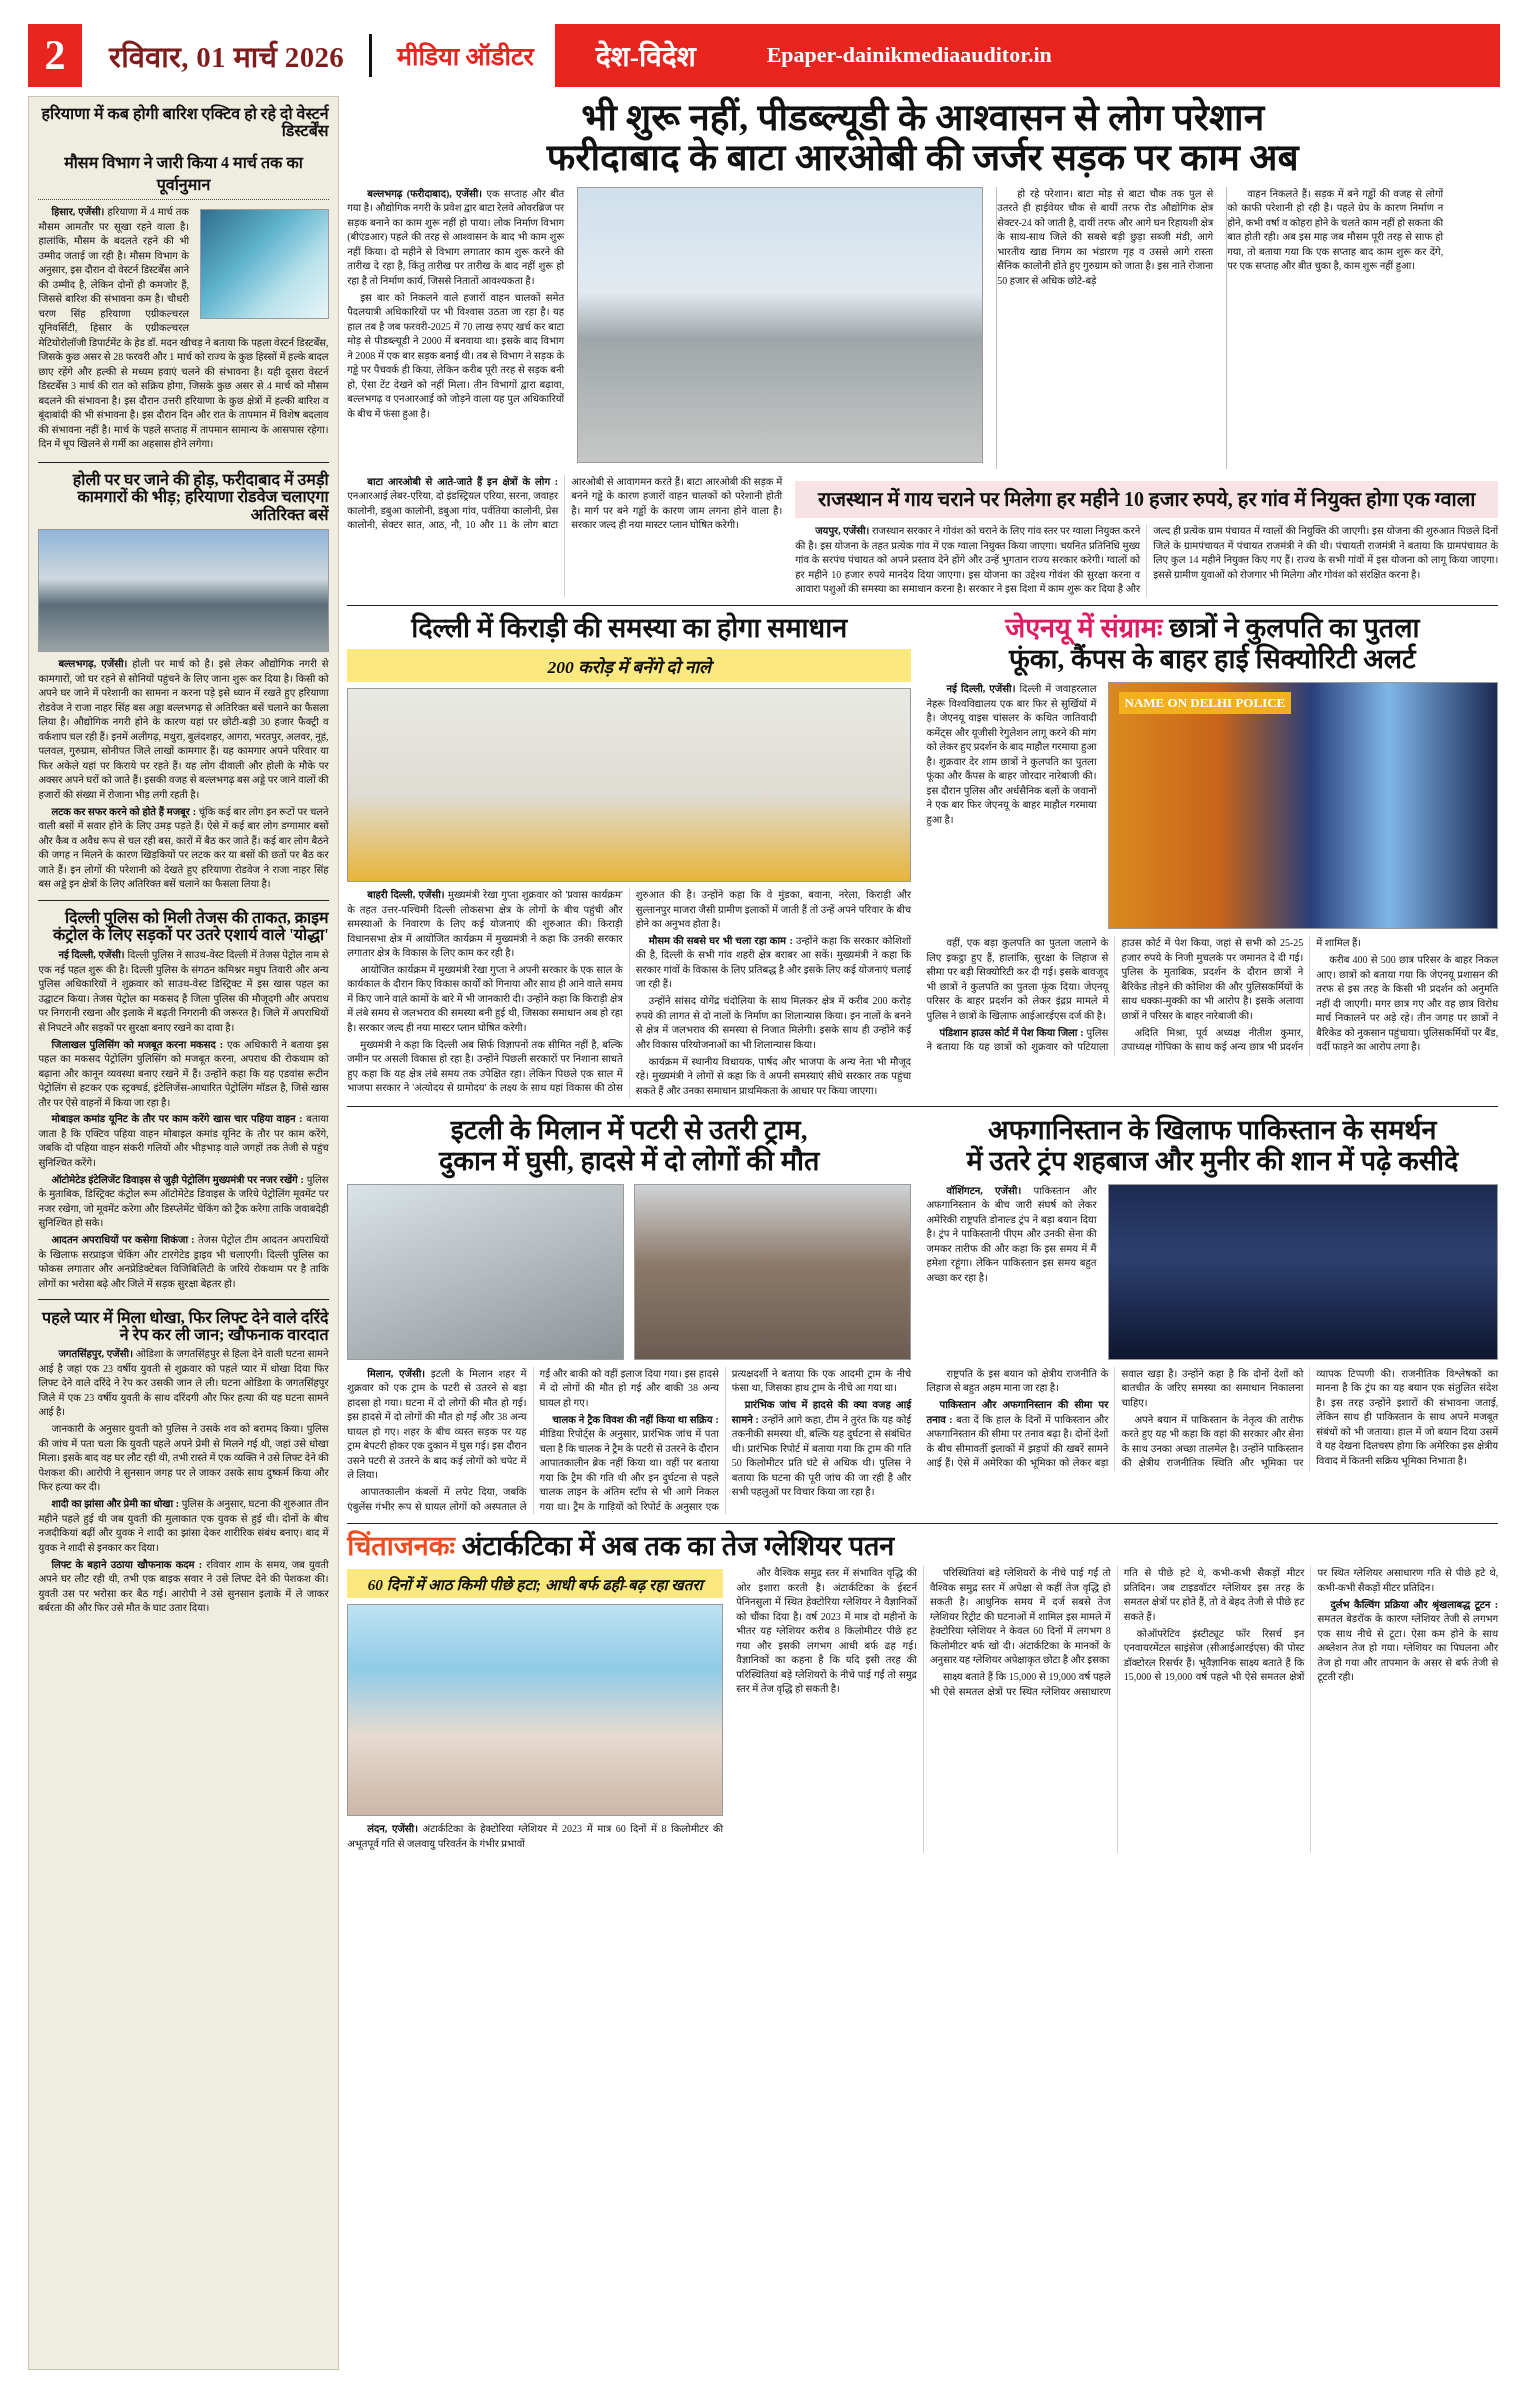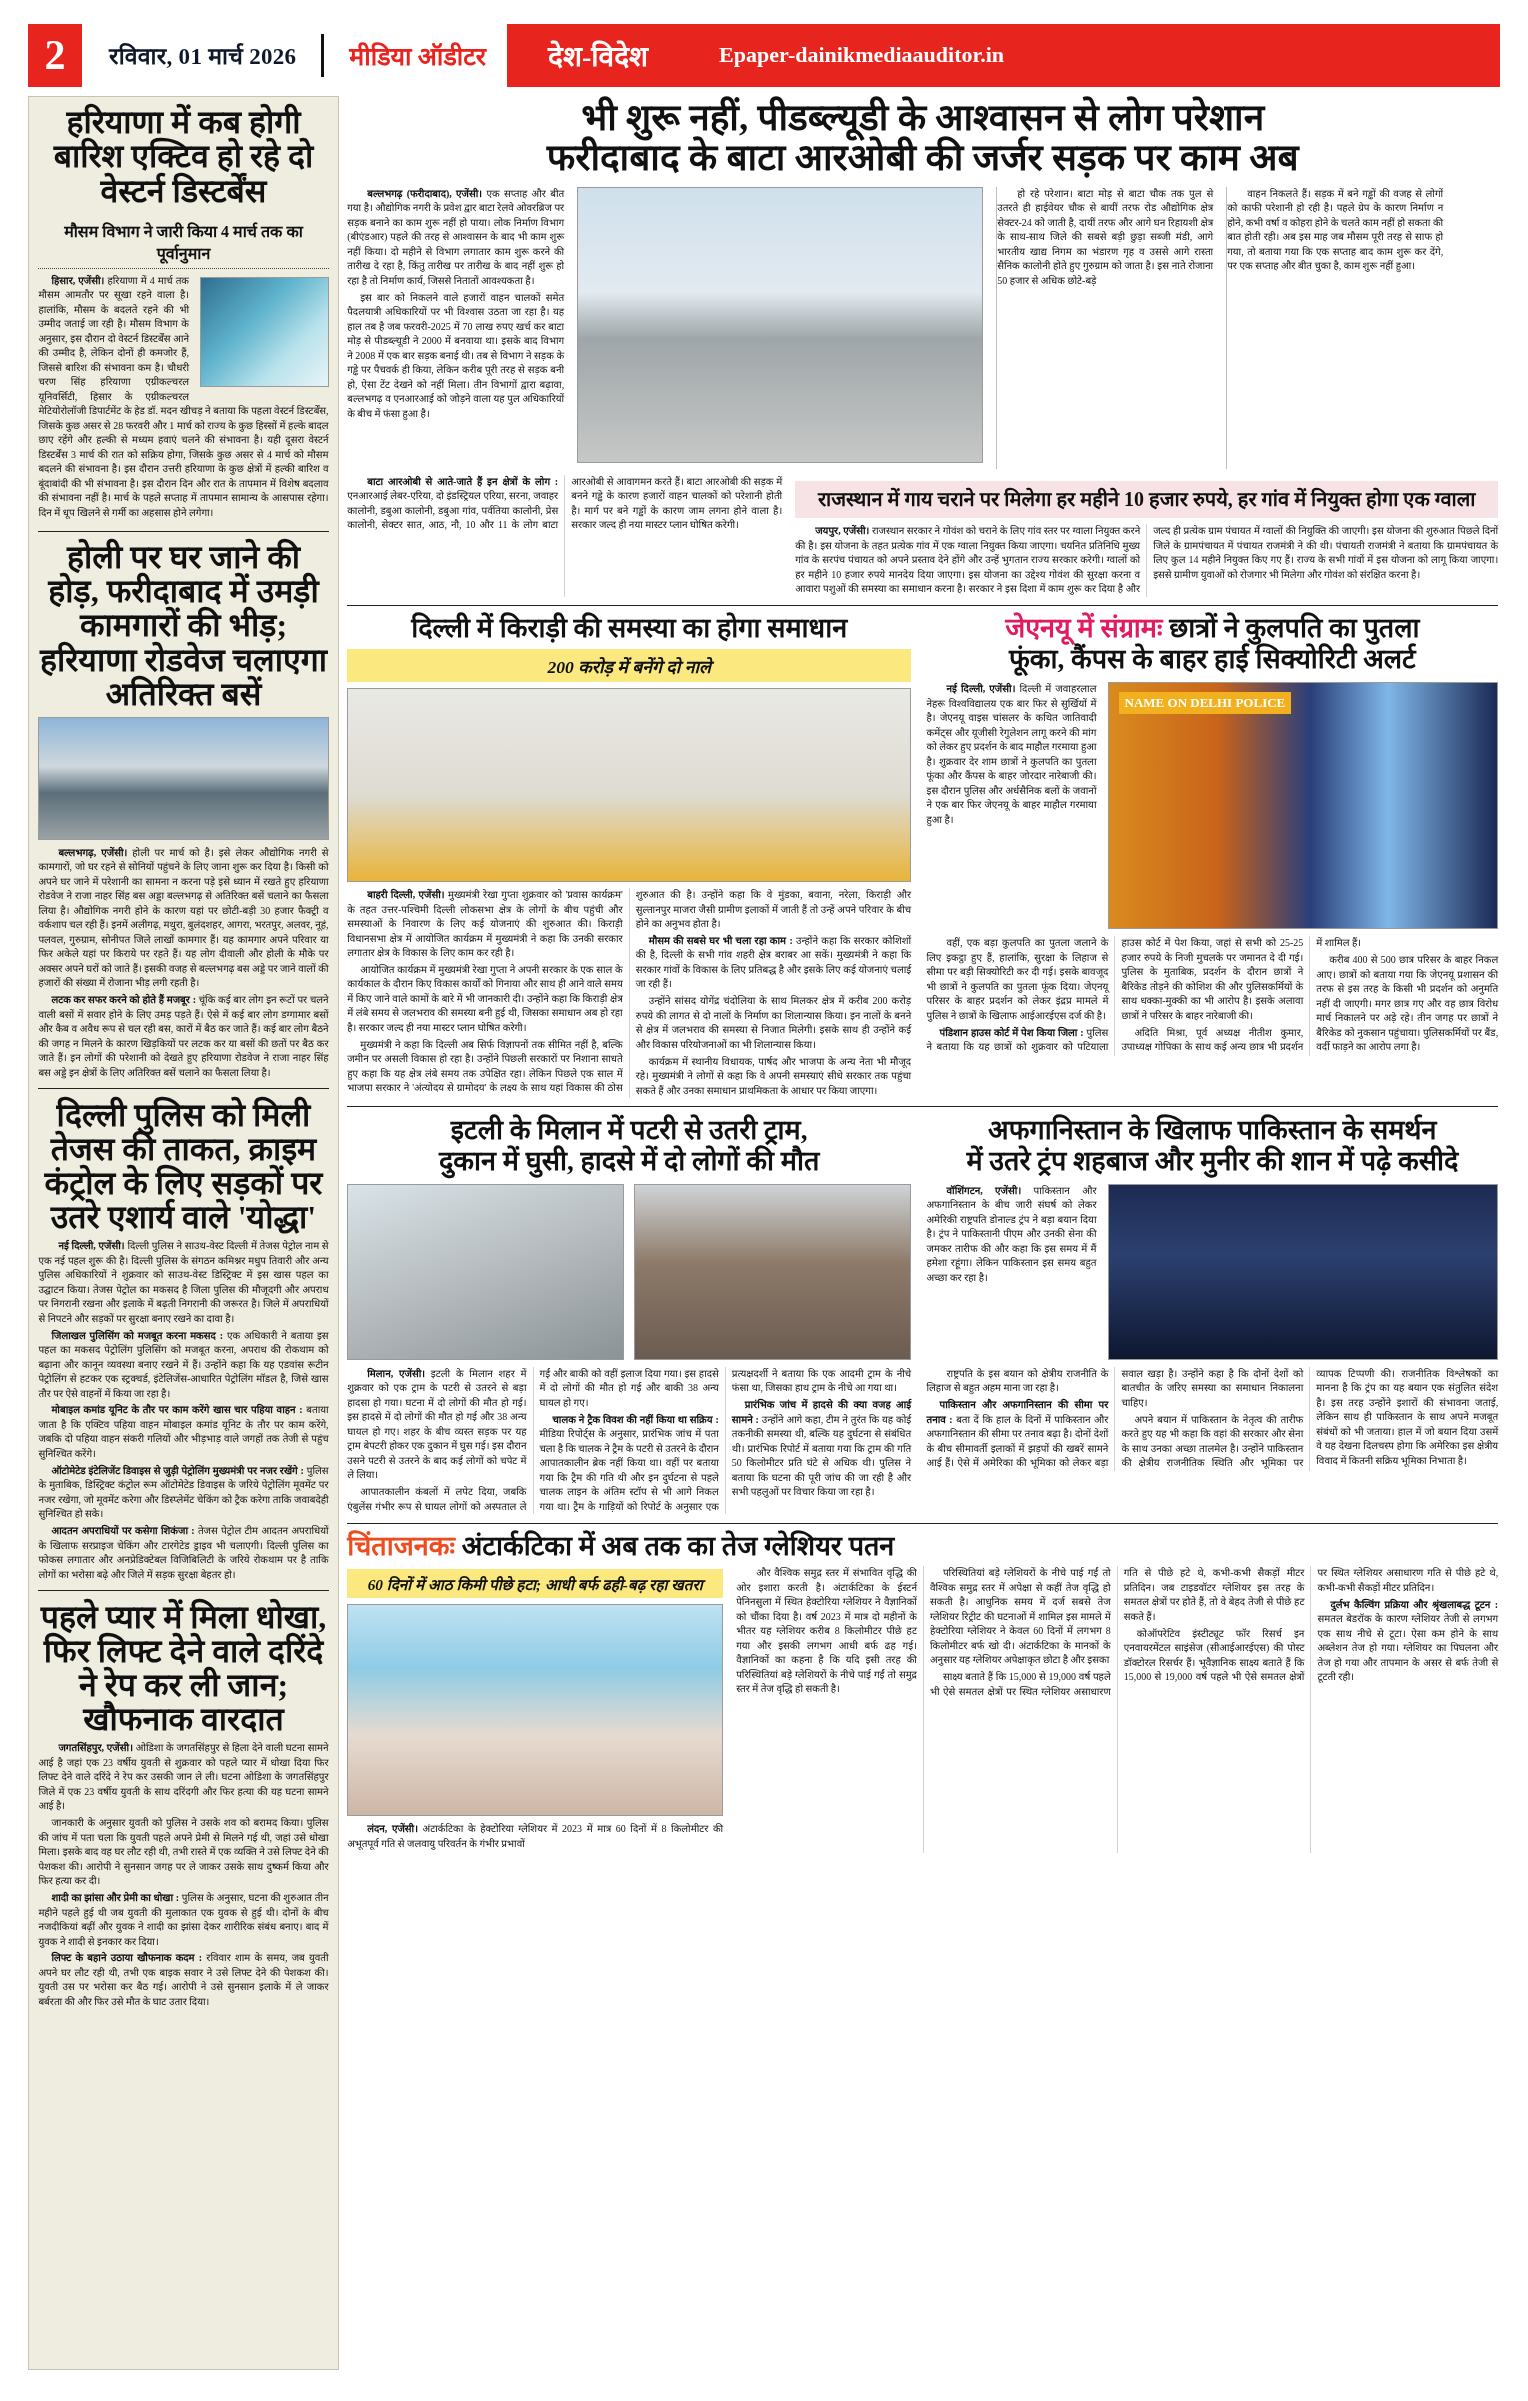--- a/index.html
+++ b/index.html
@@ -11,40 +11,40 @@
     position: relative;
     overflow: hidden;
   }
   .page { width: 1528px; height: 2401px; padding: 23.5px 28px 17.6px 28px; position: relative; }
 
   
   .masthead { display: flex; align-items: stretch; height: 63px; background: #e8241f; position: relative; }
   .mh-pageno { width: 54px; display: flex; align-items: center; justify-content: center;
     color: #fff; font-size: 42px; font-weight: bold; font-family: "Liberation Serif", serif; line-height: 1; }
   .mh-white { background: #fff; display: flex; align-items: center; padding: 0 21px 0 27px; gap: 25px; height: 100%; }
-  .mh-date { font-size: 23px; font-weight: bold; color: #0f172a; letter-spacing: 0.3px; white-space: nowrap; }
+  .mh-date { font-size: 29px; font-weight: bold; color: #7f1d1d; letter-spacing: 0.3px; white-space: nowrap; }
   .mh-sep { width: 2.9px; background: #111; height: 43px; }
   .mh-brand { font-size: 25px; font-weight: bold; color: #e8241f; white-space: nowrap; }
   .mh-section { color: #fff; font-size: 28px; font-weight: bold; display: flex; align-items: center;
     padding-left: 41px; white-space: nowrap; }
   .mh-url { color: #fff; font-size: 22px; font-weight: bold; display: flex; align-items: center;
     padding-left: 71px; white-space: nowrap; font-family: "Liberation Serif", serif; }
 
   
   .body-grid { display: flex; margin-top: 9.4px; height: 2274px; }
   .col-left { width: 311px; background: #efece0; border: 1.2px solid #c9c4ad; padding: 8.2px 9.4px; }
   .col-main { width: 1151px; margin-left: 8.2px; position: relative; }
 
   .vrule { border-left: 1.2px solid #bdbdbd; }
 
   
   .hl { font-weight: bold; color: #111; line-height: 1.07; text-align: center; }
   .hl-xl { font-size: 37px; }
   .hl-l  { font-size: 27px; }
-  .hl-m  { font-size: 32px; }
+  .hl-m  { font-size: 16px; text-align: right; }
   .hl-s  { font-size: 20px; }
   .kicker-pink { color: #e01b62; }
   .kicker-orange { color: #ee4b1e; }
 
   .sub-hl { font-size: 16px; font-weight: bold; text-align: center; border-bottom: 1.2px dotted #444;
     padding-bottom: 4.1px; margin-top: 12px; }
 
   .body-text { font-size: 10px; line-height: 1.45; text-align: justify; hyphens: auto; font-family: Liberation Serif, serif; }
   .body-text .lead { font-weight: bold; }
   .body-text p { margin-bottom: 2.4px; text-indent: 13px; }

